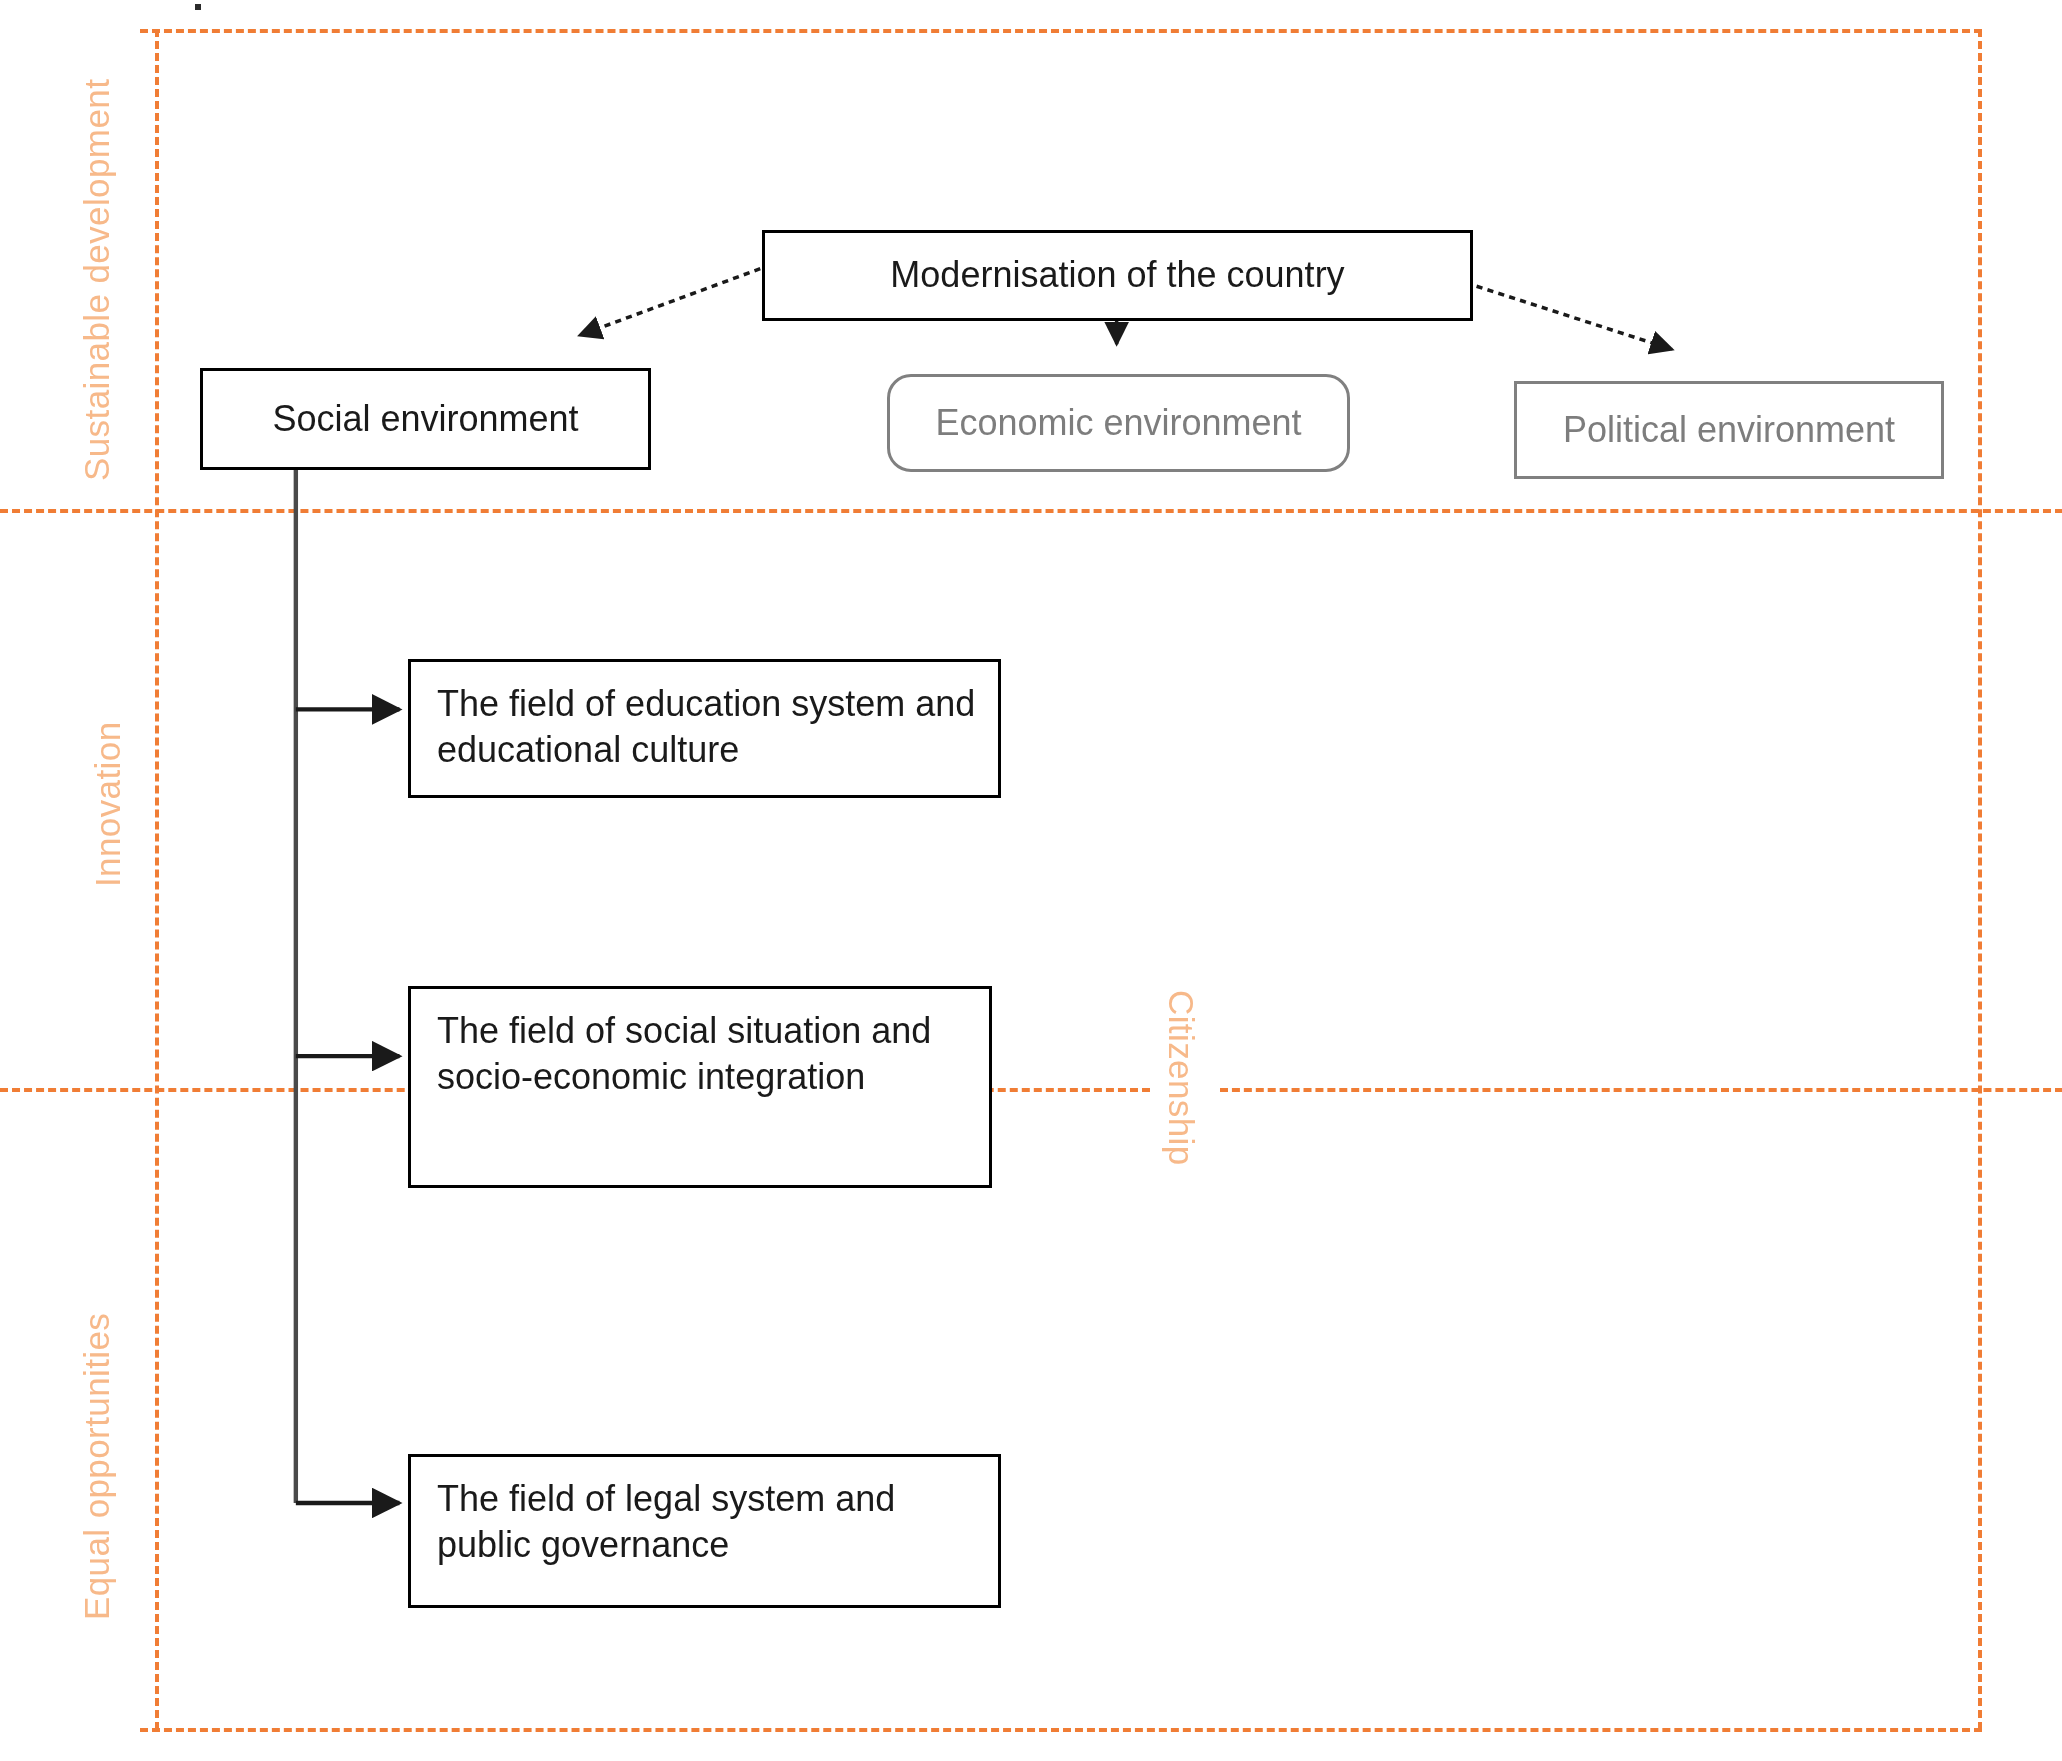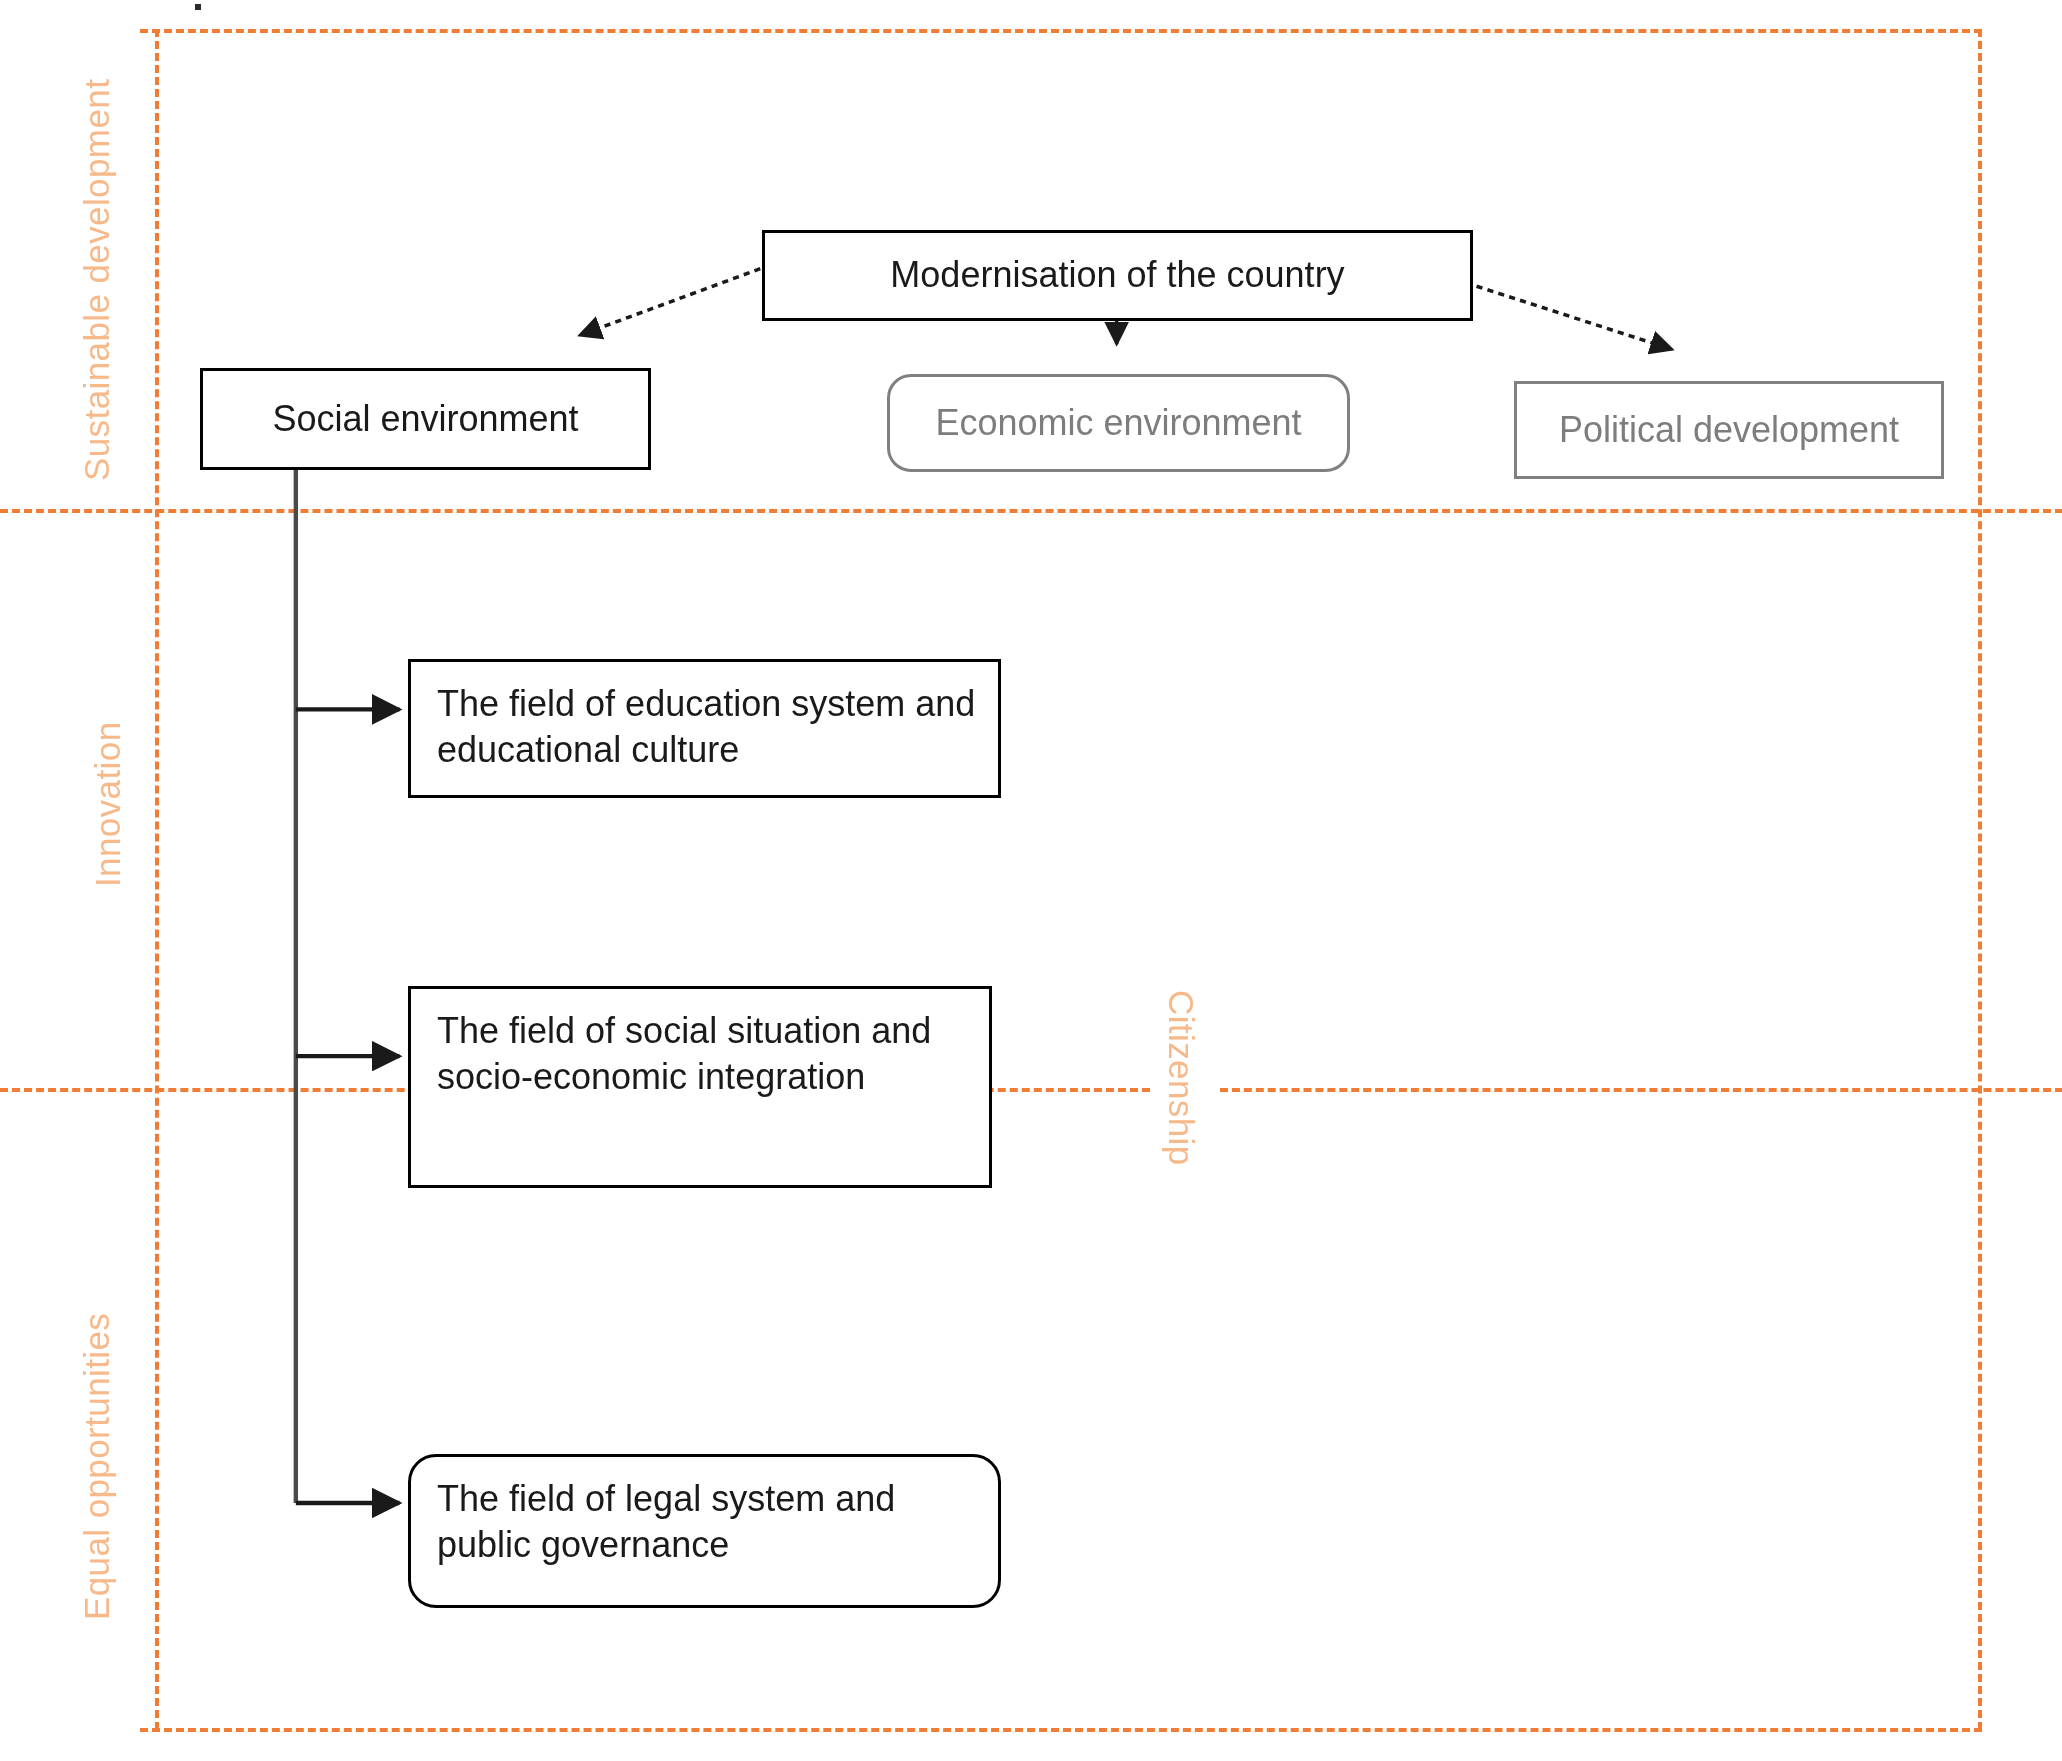--- a/index.html
+++ b/index.html
@@ -102,29 +102,29 @@
 
   <div class="node primary center" style="left:200px;top:345px;width:451px;height:102px;">
     <span>Social environment</span>
   </div>
 
   <div class="node muted center" style="left:887px;top:351px;width:463px;height:98px;border-radius:24px;">
     <span>Economic environment</span>
   </div>
 
   <div class="node muted center" style="left:1514px;top:358px;width:430px;height:98px;">
-    <span>Political development</span>
+    <span>Political environment</span>
   </div>
 
   <div class="node primary topleft" style="left:408px;top:636px;width:593px;height:139px;">
     <span>The field of education system and educational culture</span>
   </div>
 
   <div class="node primary topleft" style="left:408px;top:963px;width:584px;height:202px;">
     <span>The field of social situation and socio-economic integration</span>
   </div>
 
-  <div class="node primary topleft" style="left:408px;top:1431px;width:593px;height:154px;border-radius:28px;">
+  <div class="node primary topleft" style="left:408px;top:1431px;width:593px;height:154px;">
     <span>The field of legal system and public governance</span>
   </div>
 
 </div>
 
 
 </body></html>

